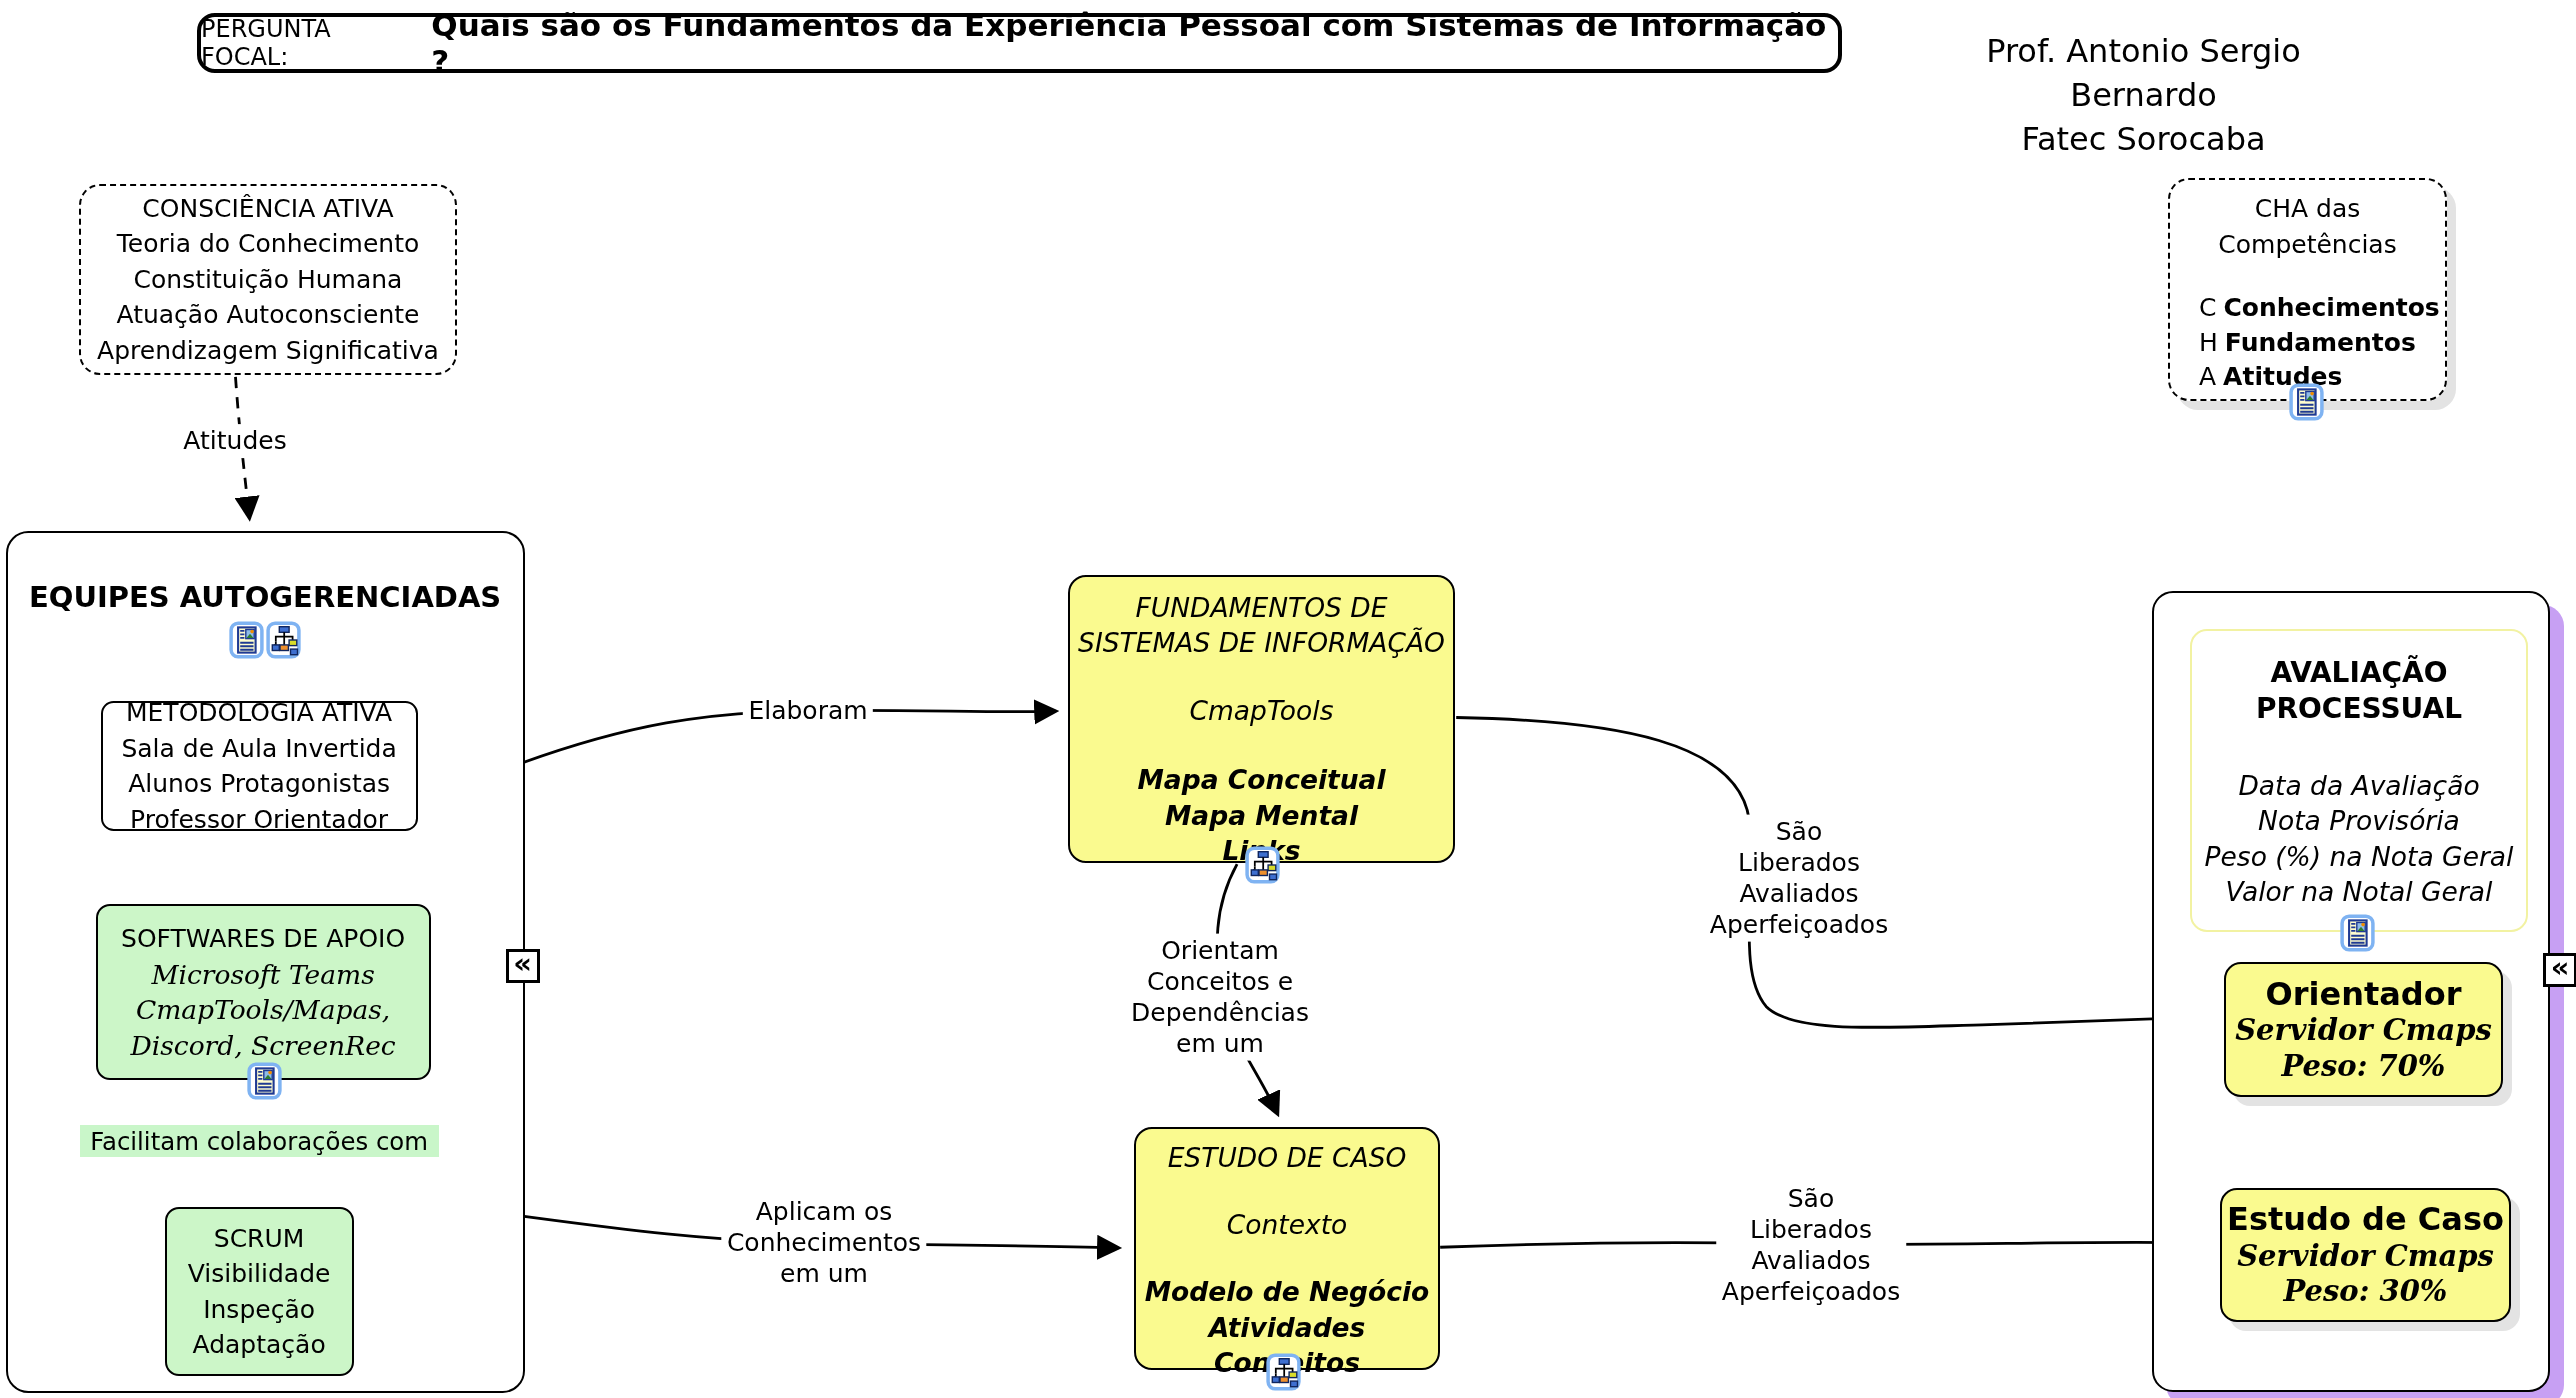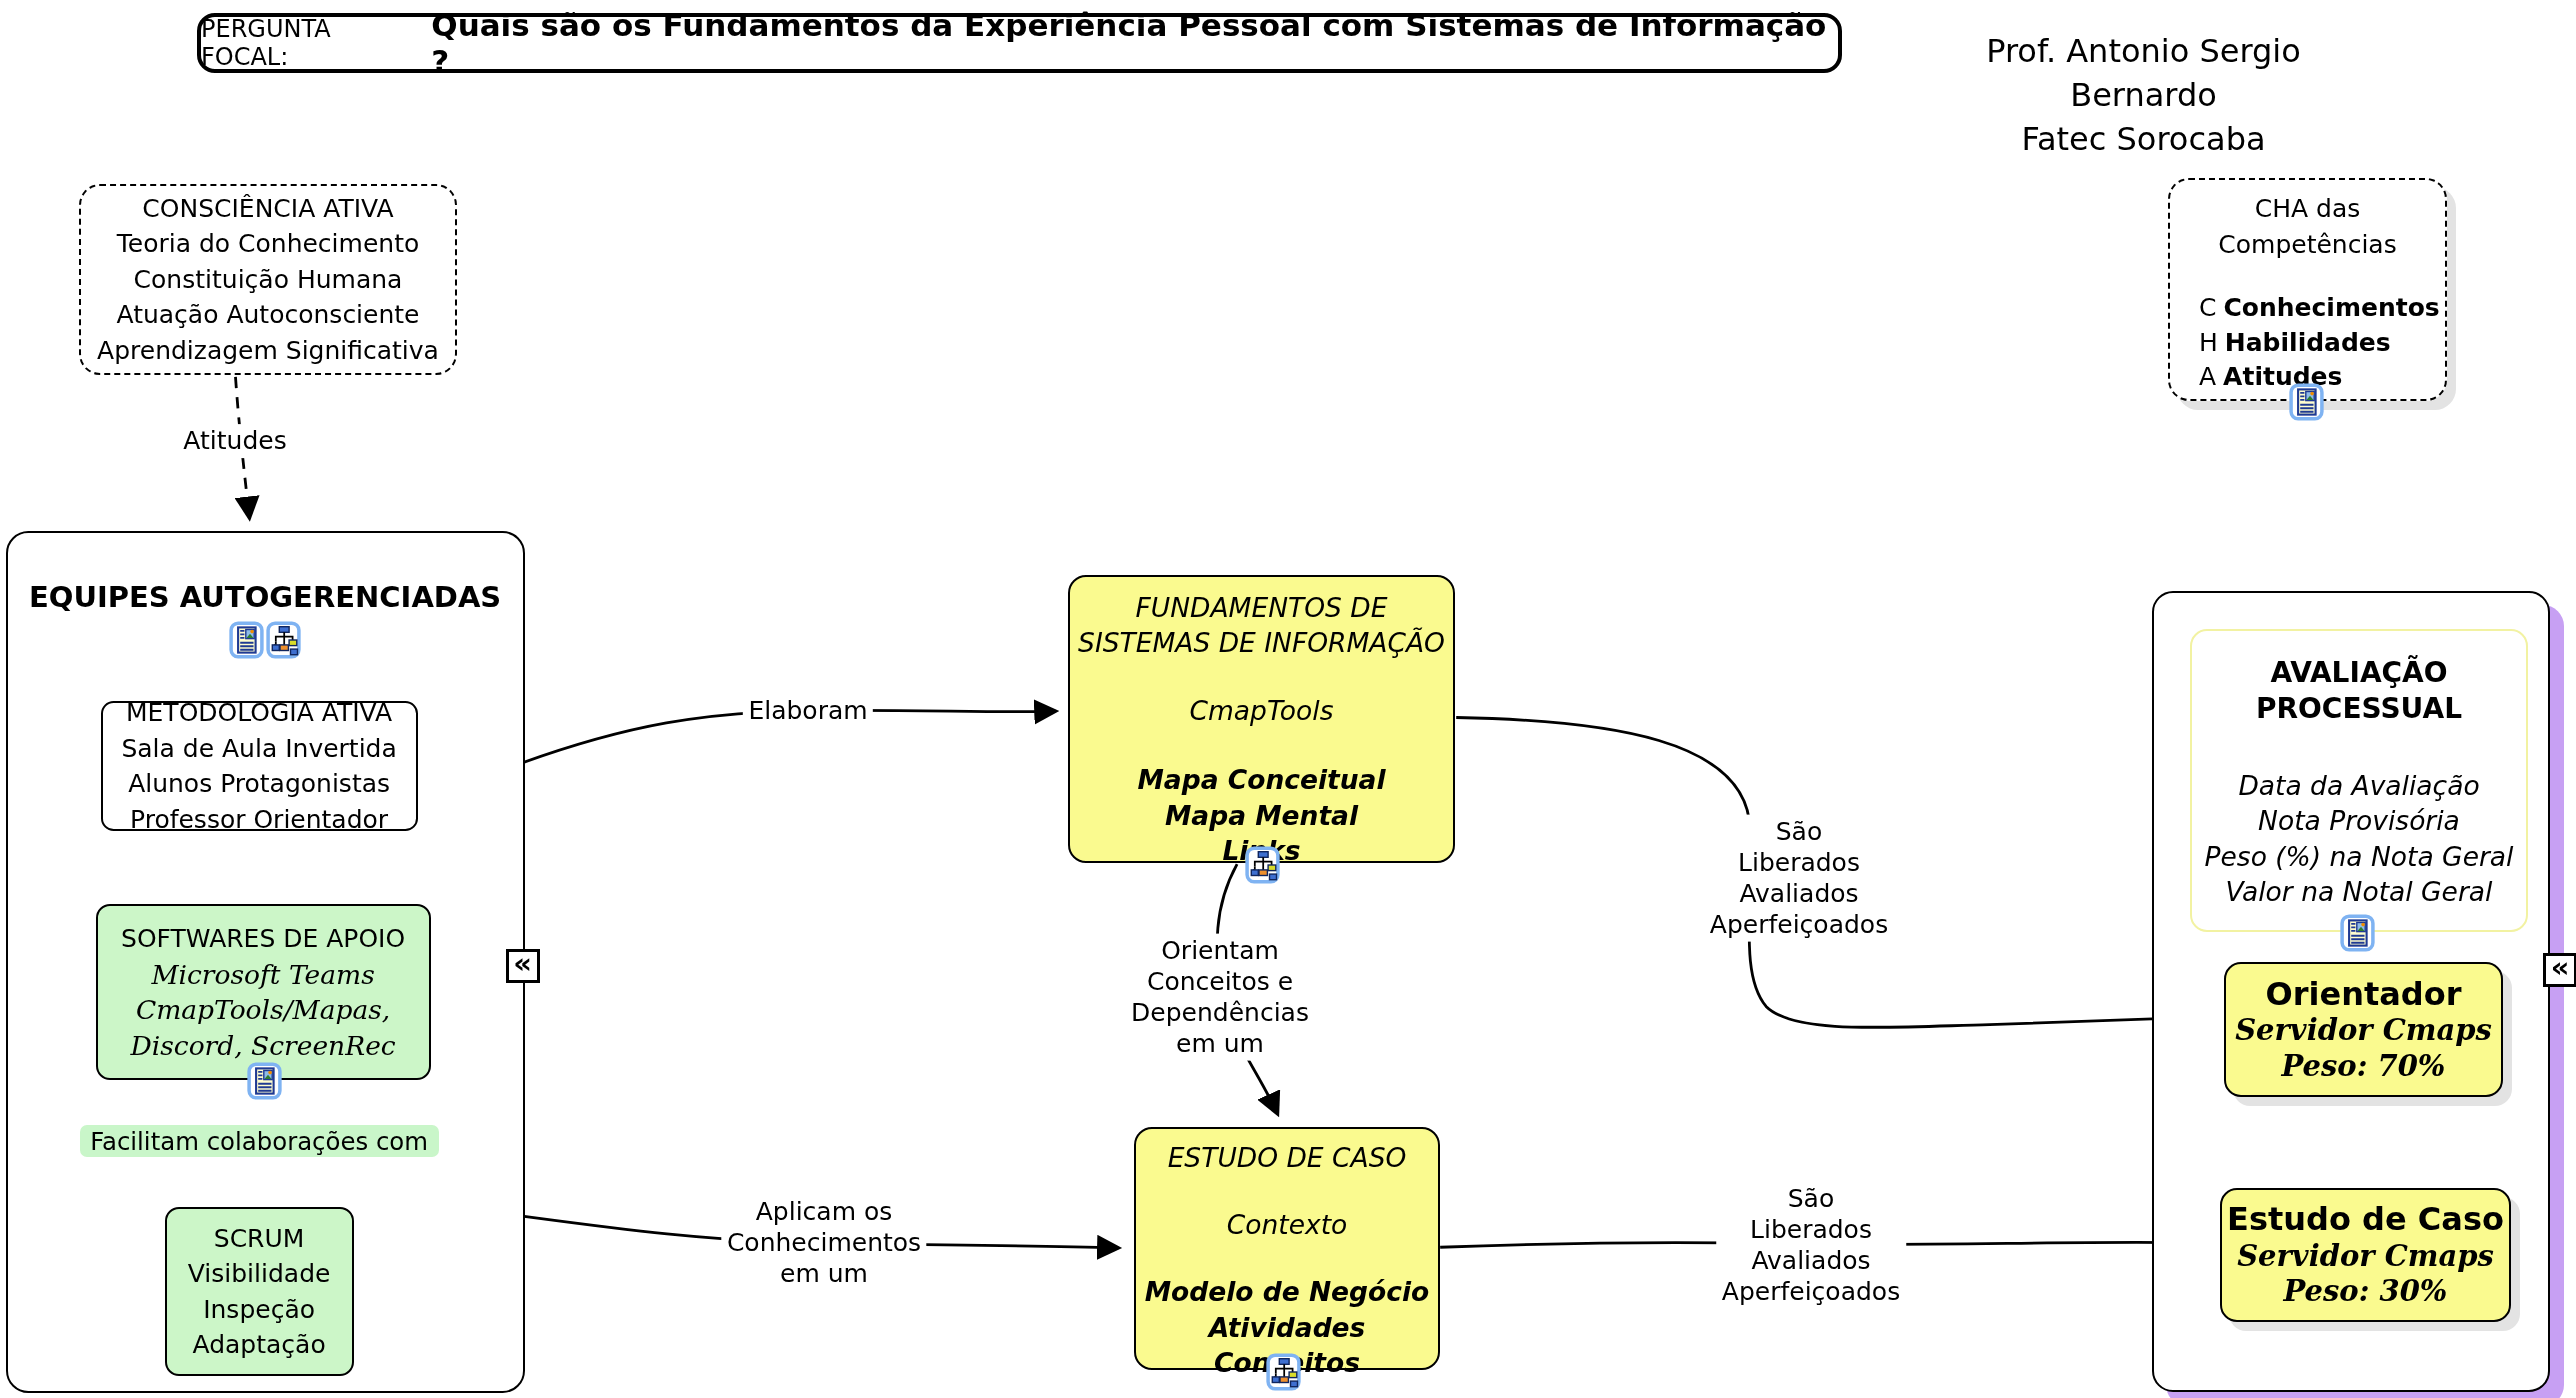--- a/index.html
+++ b/index.html
@@ -100,21 +100,21 @@
 Aprendizagem Significativa</div>
   </div>
 
   <div class="abs link-label" style="left:235px;top:441px;">Atitudes</div>
 
   <div class="abs node dashedbox shadow-gray" style="left:2168px;top:178px;width:279px;height:223px;justify-content:flex-start;padding-top:11.2px;">
     <div class="ml t36 ctr">CHA das
 Competências</div>
     <div style="margin-top:29px;width:100%;">
       <div class="cha-row"><span>C</span><b>Conhecimentos</b></div>
-      <div class="cha-row"><span>H</span><b>Habilidades</b></div>
+      <div class="cha-row"><span>H</span><b>Fundamentos</b></div>
       <div class="cha-row"><span>A</span><b>Atitudes</b></div>
     </div>
   </div>
   <svg class="abs res-icon" style="left:2289px;top:383px;" viewBox="0 0 50 54" width="35" height="38">
       <use href="#sym-doc"></use>
     </svg>
 
   <div class="abs container-box" style="left:5.6px;top:531px;width:515px;height:858px;z-index:2;">
     <div class="abs ctr" style="left:0;right:0;top:47px;font-size:29px;font-weight:bold;">EQUIPES AUTOGERENCIADAS</div>
     <div class="abs" style="left:0;right:0;top:88px;display:flex;justify-content:center;gap:1.4px;">
@@ -136,21 +136,21 @@
     <div class="abs node greenbox ctr" style="left:88px;top:371px;width:335px;height:176px;">
       <div class="t36">SOFTWARES DE APOIO</div>
       <div class="ml script t38">Microsoft Teams
 CmapTools/Mapas,
 Discord, ScreenRec</div>
     </div>
     <svg class="abs res-icon" style="left:239px;top:529px;" viewBox="0 0 50 54" width="35" height="38">
         <use href="#sym-doc"></use>
       </svg>
 
-    <div class="abs hl-green" style="left:72px;top:592px;width:359px;height:32px;border-radius:7px;">Facilitam colaborações com</div>
+    <div class="abs hl-green" style="left:72px;top:592px;width:359px;height:32px;">Facilitam colaborações com</div>
 
     <div class="abs node greenbox ctr" style="left:157px;top:674px;width:189px;height:169px;">
       <div class="ml t36">SCRUM
 Visibilidade
 Inspeção
 Adaptação</div>
     </div>
 
     <div class="abs collapse" style="left:498px;top:416px;">«</div>
   </div>

